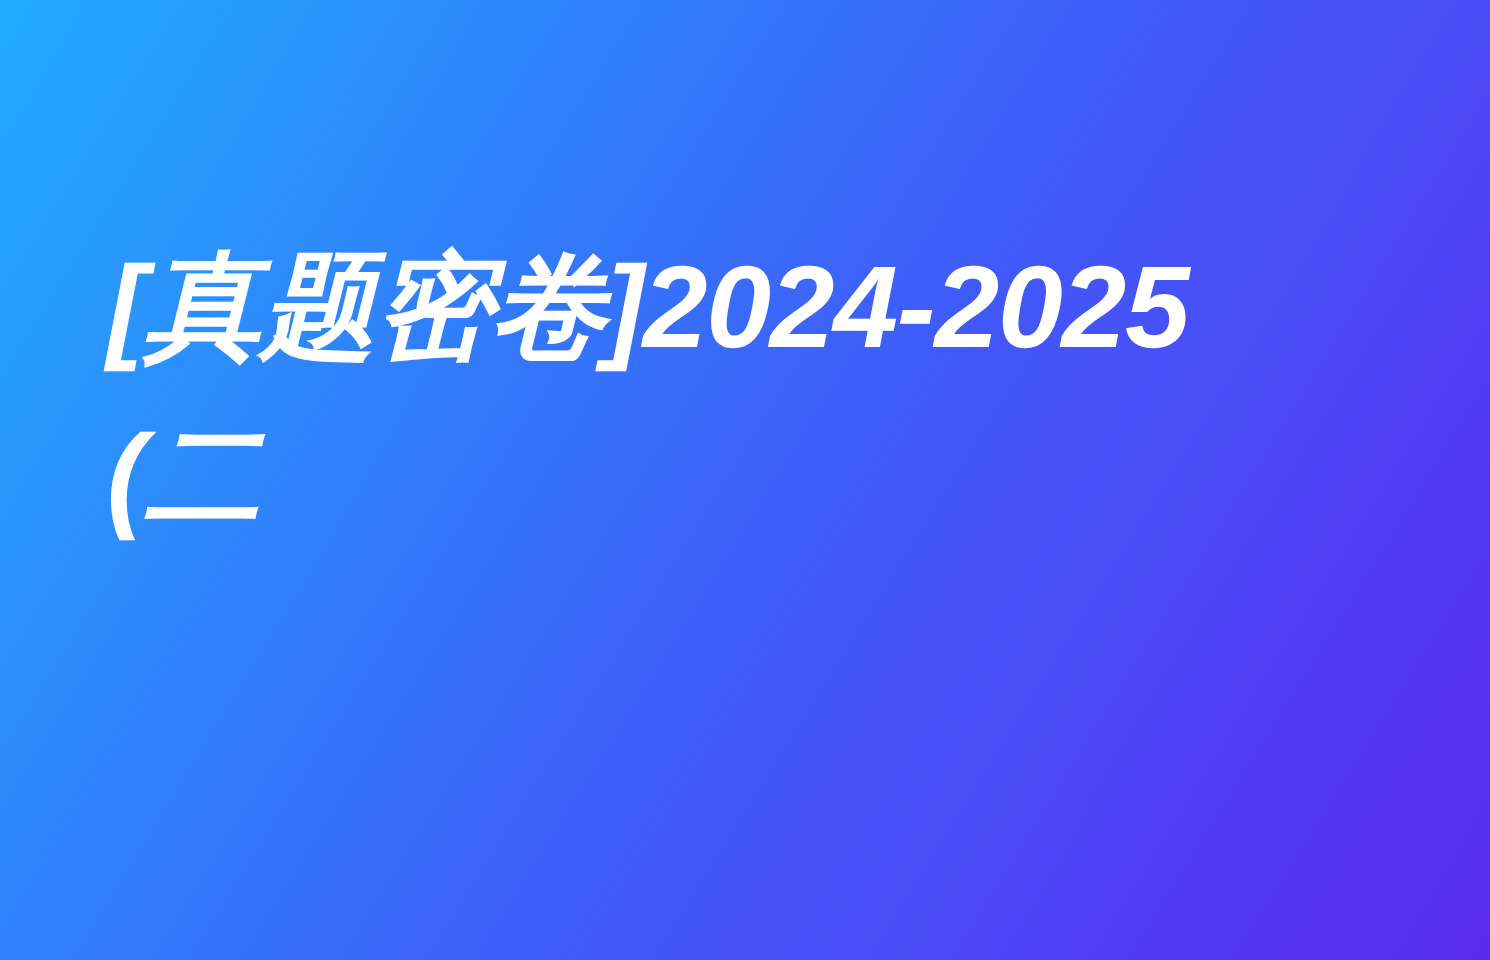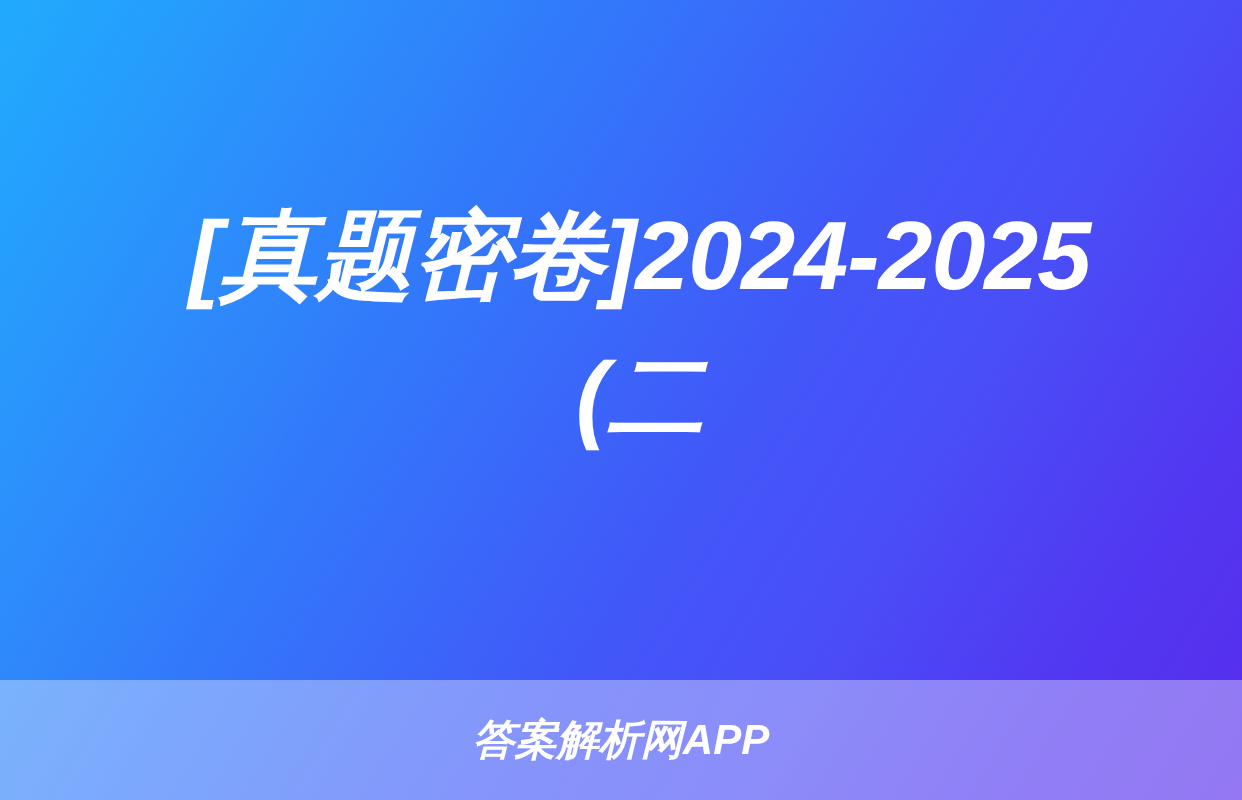--- a/index.html
+++ b/index.html
@@ -46,21 +46,21 @@
         rgba(0,0,0,0.035) 100%);
     pointer-events: none;
   }
 
   
   .title-block {
     position: absolute;
     left: 0;
     right: 0;
     top: 186px;
-    text-align: center;
+    text-align: left;
     padding: 0 52px;
     box-sizing: border-box;
     margin-left: 37px;
   }
 
   .title-line {
     display: block;
     color: #ffffff;
     font-family: "Liberation Sans", "DejaVu Sans", sans-serif;
     font-weight: 700;
@@ -102,17 +102,14 @@
 <div id="stage">
 
   <div class="bg-gradient"></div>
   <div class="bg-sheen"></div>
 
   <div class="title-block">
     <span class="title-line">[真题密卷]2024-2025</span>
     <span class="title-line">(二</span>
   </div>
 
-  <div class="footer-band">
-    <span class="footer-watermark">答案解析网APP</span>
-  </div>
 
 </div>
 
 </body></html>

